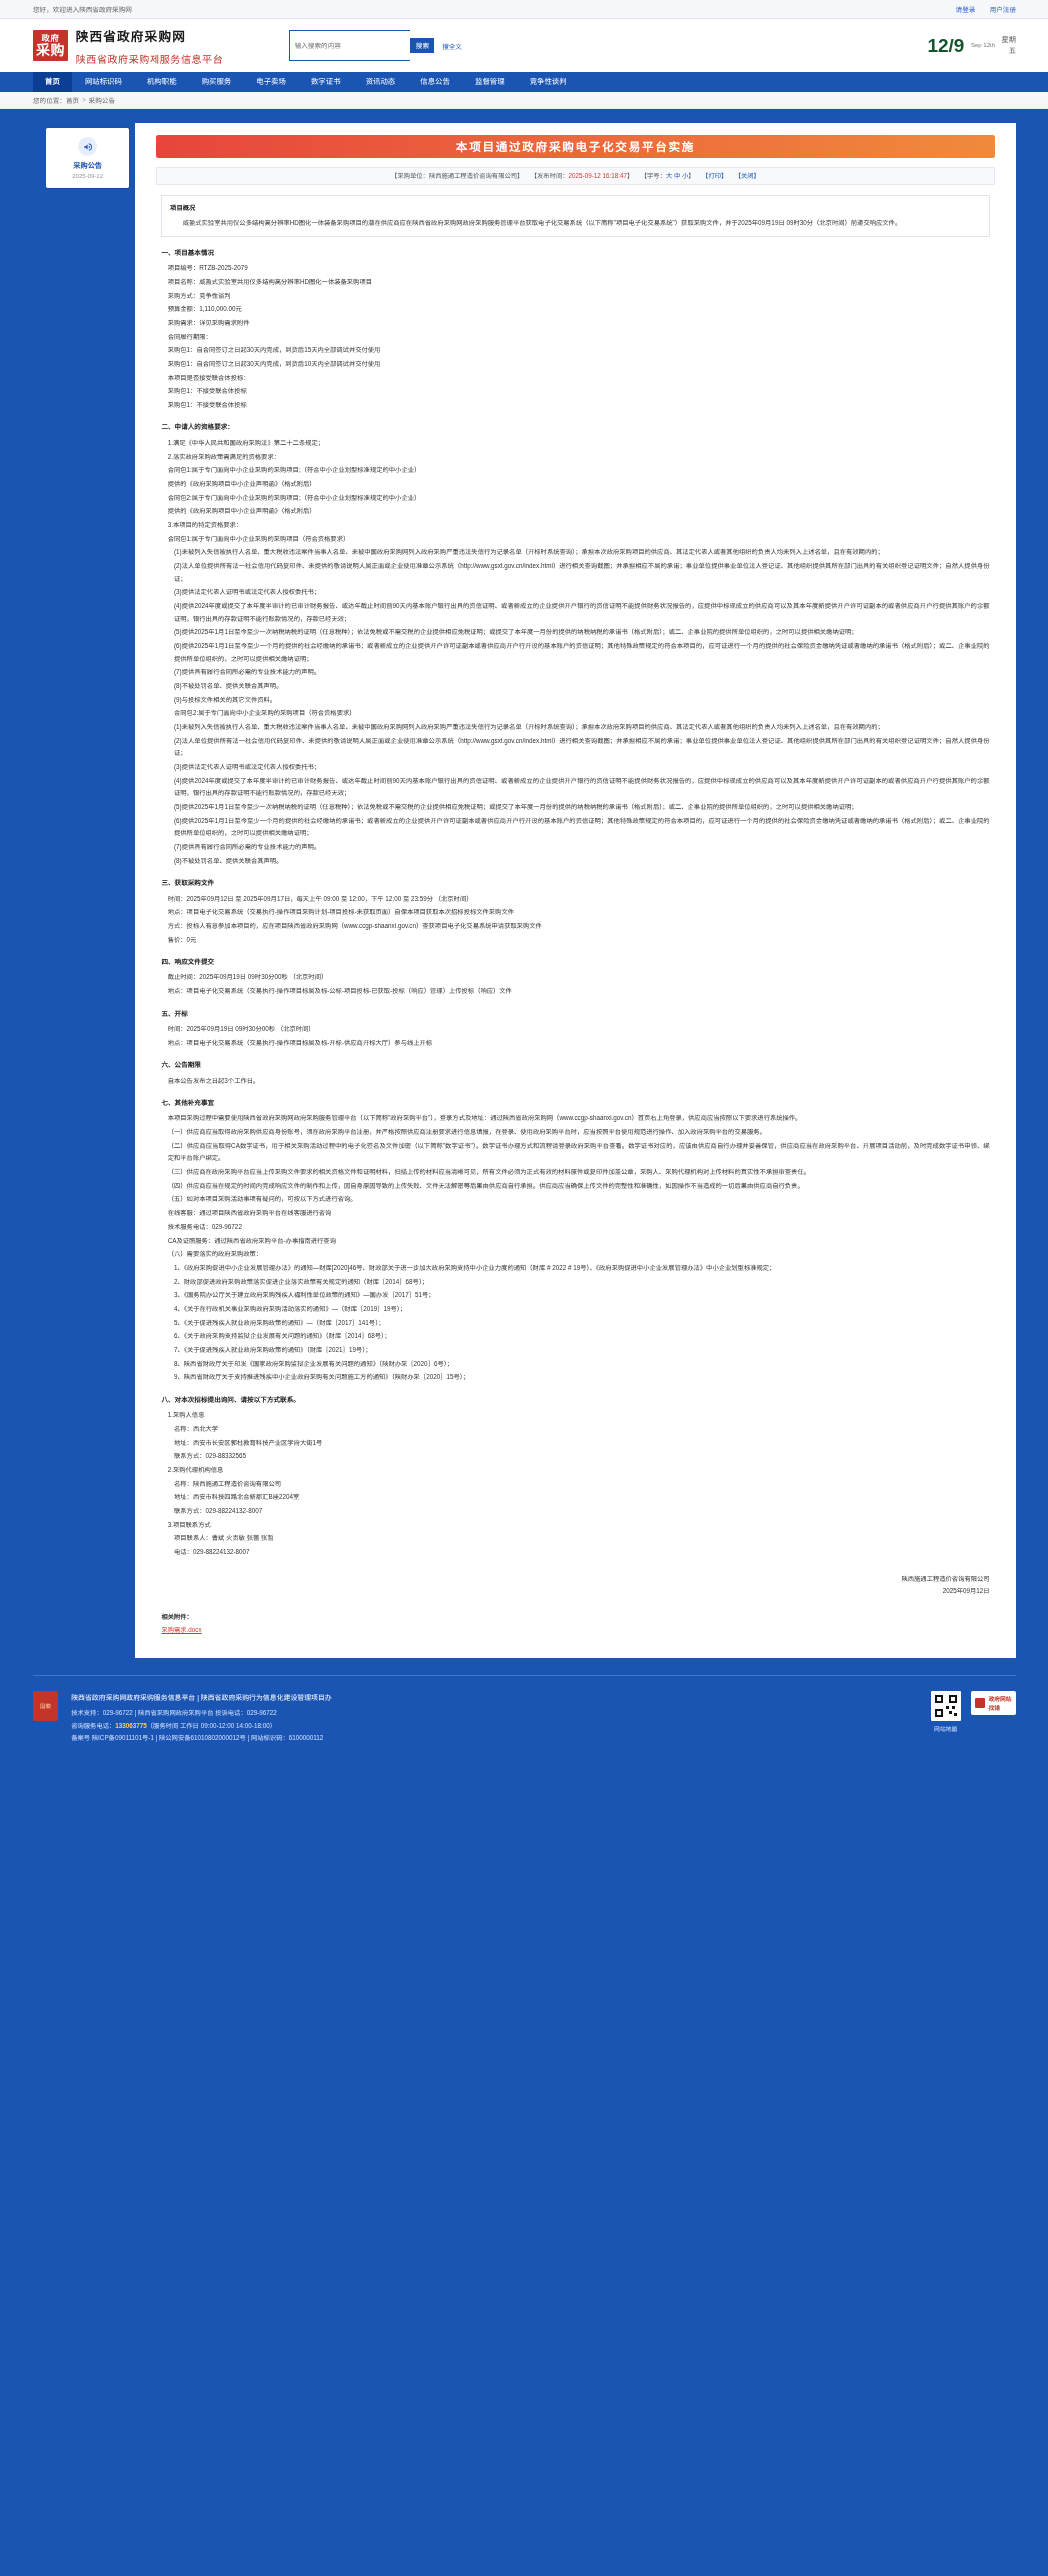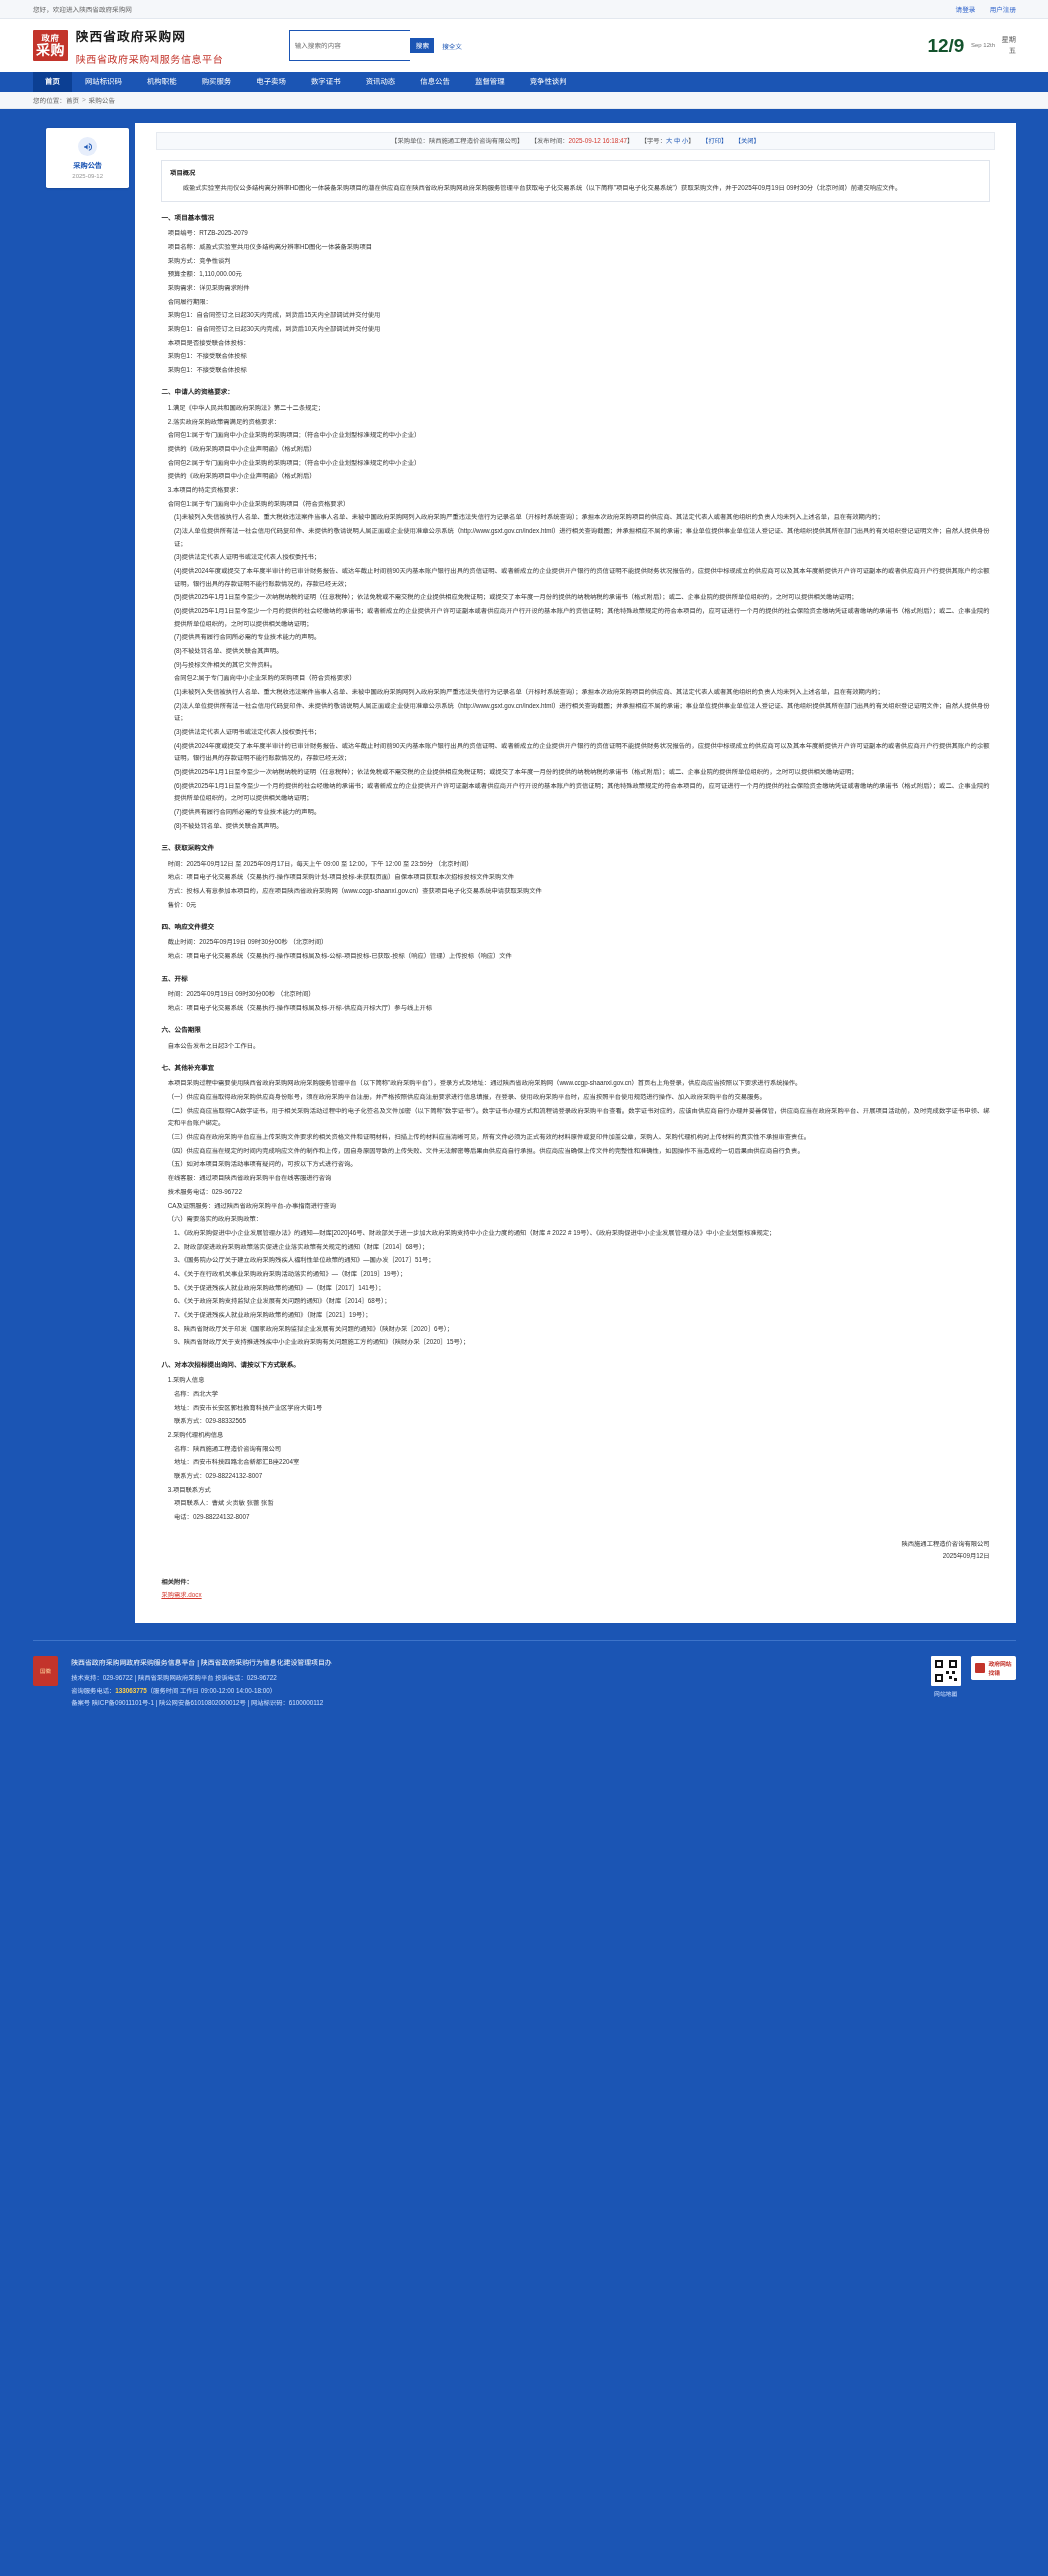--- a/index.html
+++ b/index.html
@@ -241,20 +241,21 @@
             <path d="M3 10v4h3l5 4V6L6 10H3zm13.5 2a4.5 4.5 0 0 0-2.5-4v8a4.5 4.5 0 0 0 2.5-4zM14 3.2v2.1a6.8 6.8 0 0 1 0 13.4v2.1A8.9 8.9 0 0 0 14 3.2z"></path>
           </svg>
       </div>
       <div class="side-title">采购公告</div>
       <div class="side-date">2025-09-12</div>
     </div>
   </div>
 
   <div class="content">
 
+    <div class="banner">本项目通过政府采购电子化交易平台实施</div>
 
 
     <div class="meta-bar">
       <span>【采购单位：</span><span>陕西施通工程造价咨询有限公司】</span>
       <span class="bk">&nbsp;</span>
       <span>【发布时间：</span><span class="red">2025-09-12 16:18:47</span><span>】</span>
       <span class="bk">&nbsp;</span>
       <span>【字号：</span><span class="lnk">大 中 小</span><span>】</span>
       <span class="bk">&nbsp;</span>
       <span class="lnk">【打印】</span>

